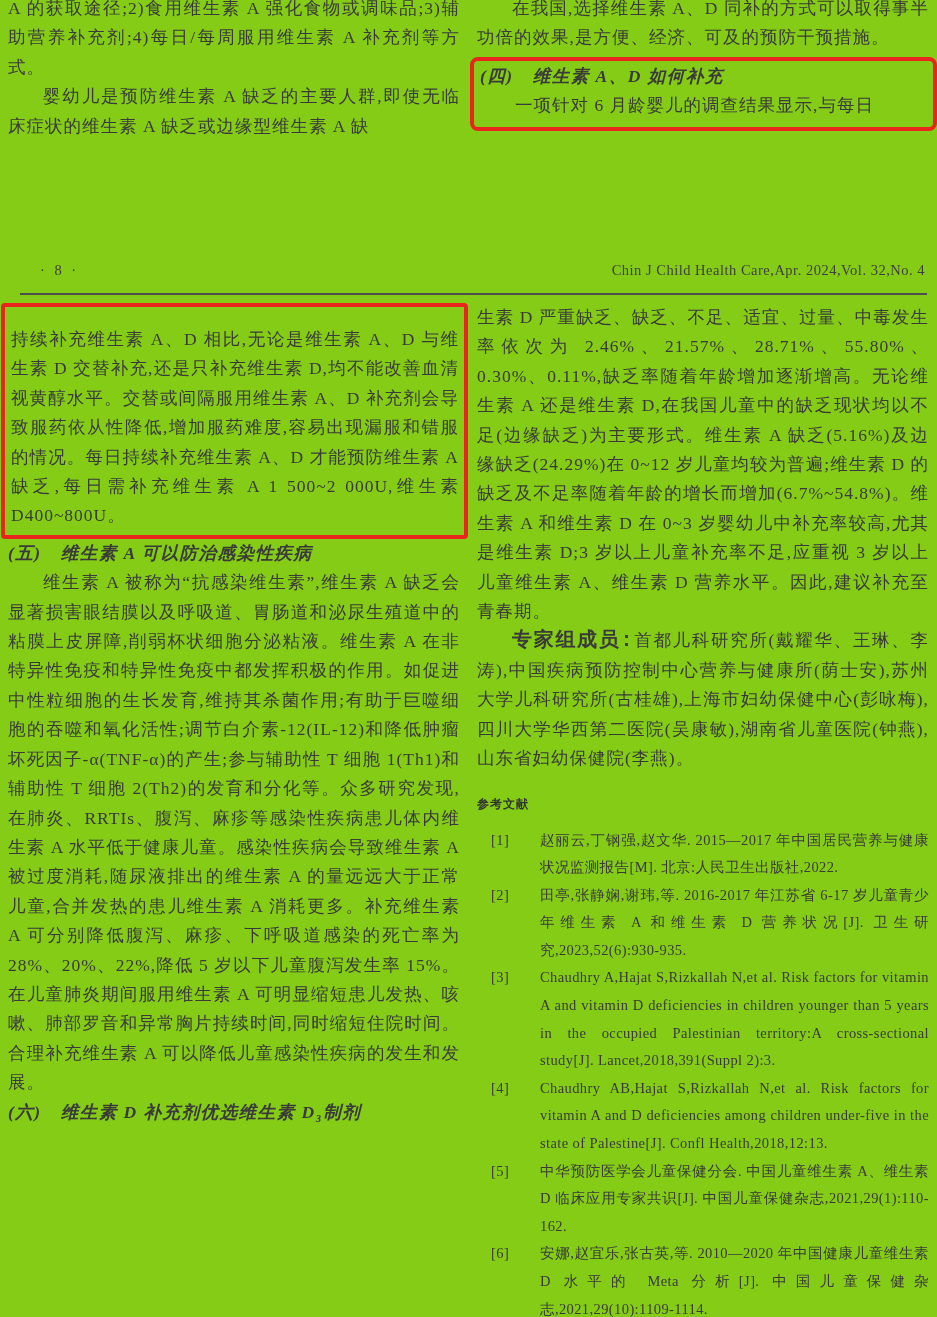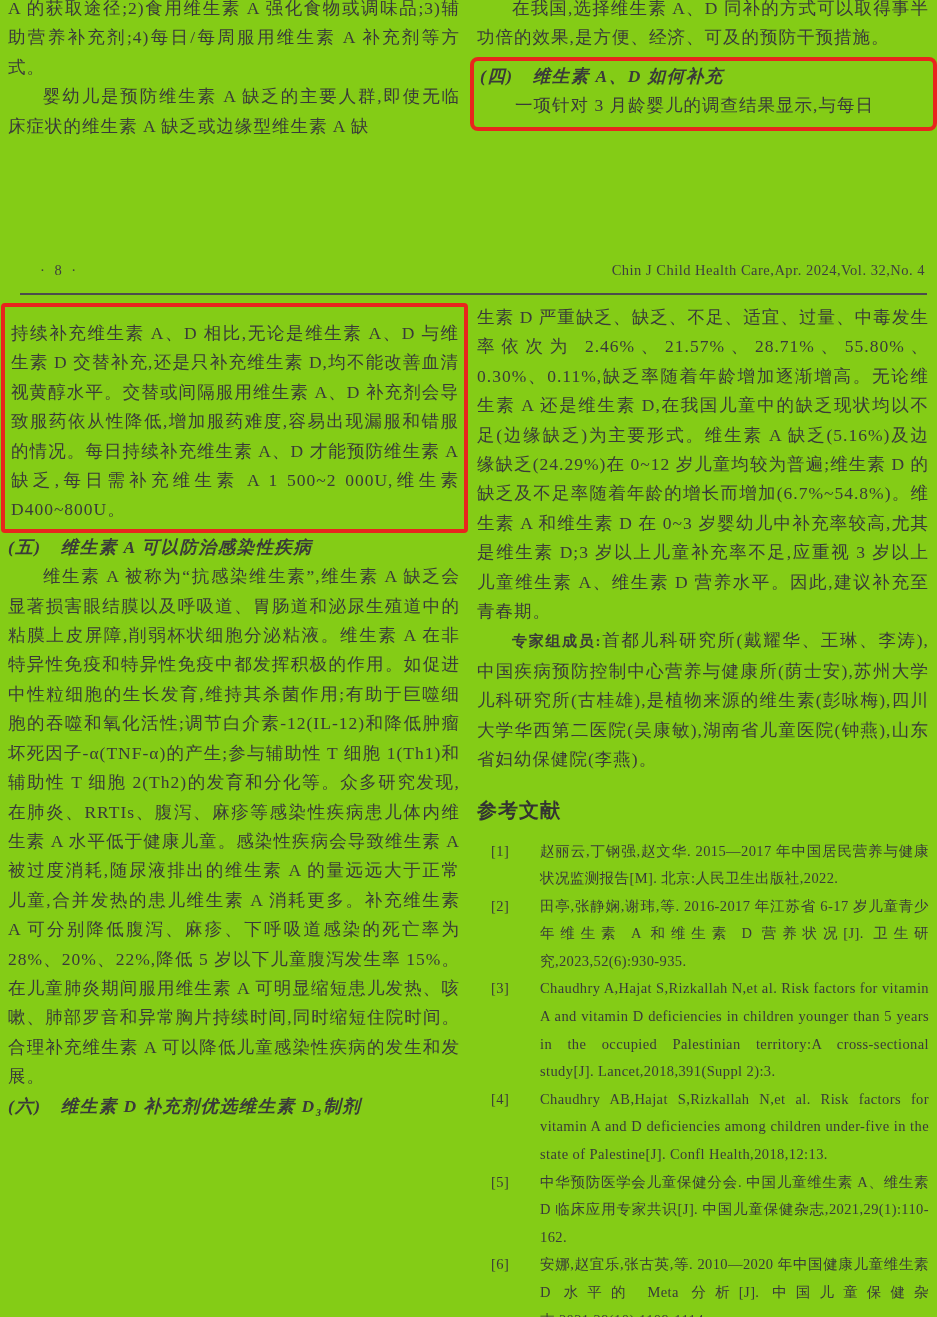--- a/index.html
+++ b/index.html
@@ -13,58 +13,58 @@
   .main-band{top:303px;}
   .col{width:452px;flex:none;}
   p{margin:0;text-align:justify;font-size:17.5px;line-height:29.4px;letter-spacing:1px;}
   .indent{text-indent:2em;}
   .sec-heading{
     font-style:italic;font-weight:600;font-size:17.5px;line-height:29.4px;
     letter-spacing:1.5px;text-align:left;
   }
   .red-box{
     border:4px solid #e8261d;border-radius:4px;
-    margin:0 -8px 0 -7px;padding:12px 5px 4px 6px;
+    margin:0 -8px 0 -7px;padding:18px 5px 4px 6px;
   }
   .red-box-top{
     border:4px solid #e8261d;border-radius:8px;
     margin:4px -8px 8px -7px;padding:1px 5px 6px 6px;
   }
   .page-header{
     position:absolute;top:262px;left:14px;right:12px;
     display:flex;justify-content:space-between;align-items:baseline;
     font-size:14.5px;letter-spacing:0.5px;color:#3f3f3f;
   }
   .page-num{margin-left:26px;letter-spacing:3px;}
   .rule{position:absolute;top:293px;left:20px;right:10px;border-top:2px solid #4d4d4d;}
-  .expert-label{font-weight:bold;font-family:Liberation Serif, serif;font-size:15px;}
+  .expert-label{font-weight:bold;font-family:Liberation Mono, monospace;font-size:20px;}
   .refs-heading{
     font-family:"Liberation Sans","DejaVu Sans",sans-serif;
-    font-weight:bold;font-size:20px;letter-spacing:1px;
+    font-weight:bold;font-size:12px;letter-spacing:1px;
     margin:22px 0 14px 0;color:#333;
   }
   .ref-item{display:flex;font-size:14.5px;line-height:27.6px;letter-spacing:0.4px;}
   .ref-num{width:30px;flex:none;margin-left:14px;}
   .ref-text{flex:1;text-align:justify;margin-left:19px;}
 </style>
 </head>
 <body>
 
 <div class="page">
 
   <div class="band top-band">
     <div class="col">
       <p>A 的获取途径;2)食用维生素 A 强化食物或调味品;3)辅助营养补充剂;4)每日/每周服用维生素 A 补充剂等方式。</p>
       <p class="indent">婴幼儿是预防维生素 A 缺乏的主要人群,即使无临床症状的维生素 A 缺乏或边缘型维生素 A 缺</p>
     </div>
     <div class="col">
       <p class="indent">在我国,选择维生素 A、D 同补的方式可以取得事半功倍的效果,是方便、经济、可及的预防干预措施。</p>
       <div class="red-box-top">
         <p class="sec-heading">(四)　维生素 A、D 如何补充</p>
-        <p class="indent">一项针对 3 月龄婴儿的调查结果显示,与每日</p>
+        <p class="indent">一项针对 6 月龄婴儿的调查结果显示,与每日</p>
       </div>
     </div>
   </div>
 
   <div class="page-header">
     <span class="page-num">· 8 ·</span>
     <span>Chin J Child Health Care,Apr. 2024,Vol. 32,No. 4</span>
   </div>
   <div class="rule"></div>
 
@@ -74,21 +74,21 @@
       <div class="red-box">
         <p>持续补充维生素 A、D 相比,无论是维生素 A、D 与维生素 D 交替补充,还是只补充维生素 D,均不能改善血清视黄醇水平。交替或间隔服用维生素 A、D 补充剂会导致服药依从性降低,增加服药难度,容易出现漏服和错服的情况。每日持续补充维生素 A、D 才能预防维生素 A 缺乏,每日需补充维生素 A 1 500~2 000U,维生素 D400~800U。</p>
       </div>
       <p class="sec-heading">(五)　维生素 A 可以防治感染性疾病</p>
       <p class="indent">维生素 A 被称为“抗感染维生素”,维生素 A 缺乏会显著损害眼结膜以及呼吸道、胃肠道和泌尿生殖道中的粘膜上皮屏障,削弱杯状细胞分泌粘液。维生素 A 在非特异性免疫和特异性免疫中都发挥积极的作用。如促进中性粒细胞的生长发育,维持其杀菌作用;有助于巨噬细胞的吞噬和氧化活性;调节白介素-12(IL-12)和降低肿瘤坏死因子-α(TNF-α)的产生;参与辅助性 T 细胞 1(Th1)和辅助性 T 细胞 2(Th2)的发育和分化等。众多研究发现,在肺炎、RRTIs、腹泻、麻疹等感染性疾病患儿体内维生素 A 水平低于健康儿童。感染性疾病会导致维生素 A 被过度消耗,随尿液排出的维生素 A 的量远远大于正常儿童,合并发热的患儿维生素 A 消耗更多。补充维生素 A 可分别降低腹泻、麻疹、下呼吸道感染的死亡率为 28%、20%、22%,降低 5 岁以下儿童腹泻发生率 15%。在儿童肺炎期间服用维生素 A 可明显缩短患儿发热、咳嗽、肺部罗音和异常胸片持续时间,同时缩短住院时间。合理补充维生素 A 可以降低儿童感染性疾病的发生和发展。</p>
       <p class="sec-heading">(六)　维生素 D 补充剂优选维生素 D₃制剂</p>
     </div>
 
     <div class="col">
       <p>生素 D 严重缺乏、缺乏、不足、适宜、过量、中毒发生率依次为 2.46%、21.57%、28.71%、55.80%、0.30%、0.11%,缺乏率随着年龄增加逐渐增高。无论维生素 A 还是维生素 D,在我国儿童中的缺乏现状均以不足(边缘缺乏)为主要形式。维生素 A 缺乏(5.16%)及边缘缺乏(24.29%)在 0~12 岁儿童均较为普遍;维生素 D 的缺乏及不足率随着年龄的增长而增加(6.7%~54.8%)。维生素 A 和维生素 D 在 0~3 岁婴幼儿中补充率较高,尤其是维生素 D;3 岁以上儿童补充率不足,应重视 3 岁以上儿童维生素 A、维生素 D 营养水平。因此,建议补充至青春期。</p>
-      <p class="indent"><span class="expert-label">专家组成员:</span><span>首都儿科研究所(戴耀华、王琳、李涛),中国疾病预防控制中心营养与健康所(荫士安),苏州大学儿科研究所(古桂雄),是植物来源的维生素(彭咏梅),四川大学华西第二医院(吴康敏),湖南省儿童医院(钟燕),山东省妇幼保健院(李燕)。</span></p>
+      <p class="indent"><span class="expert-label">专家组成员:</span><span>首都儿科研究所(戴耀华、王琳、李涛),中国疾病预防控制中心营养与健康所(荫士安),苏州大学儿科研究所(古桂雄),上海市妇幼保健中心(彭咏梅),四川大学华西第二医院(吴康敏),湖南省儿童医院(钟燕),山东省妇幼保健院(李燕)。</span></p>
 
       <div class="refs-heading">参考文献</div>
 
       <div class="ref-item">
         <span class="ref-num">[1]</span>
         <span class="ref-text">赵丽云,丁钢强,赵文华. 2015—2017 年中国居民营养与健康状况监测报告[M]. 北京:人民卫生出版社,2022.</span>
       </div>
       <div class="ref-item">
         <span class="ref-num">[2]</span>
         <span class="ref-text">田亭,张静娴,谢玮,等. 2016-2017 年江苏省 6-17 岁儿童青少年维生素 A 和维生素 D 营养状况[J]. 卫生研究,2023,52(6):930-935.</span>

